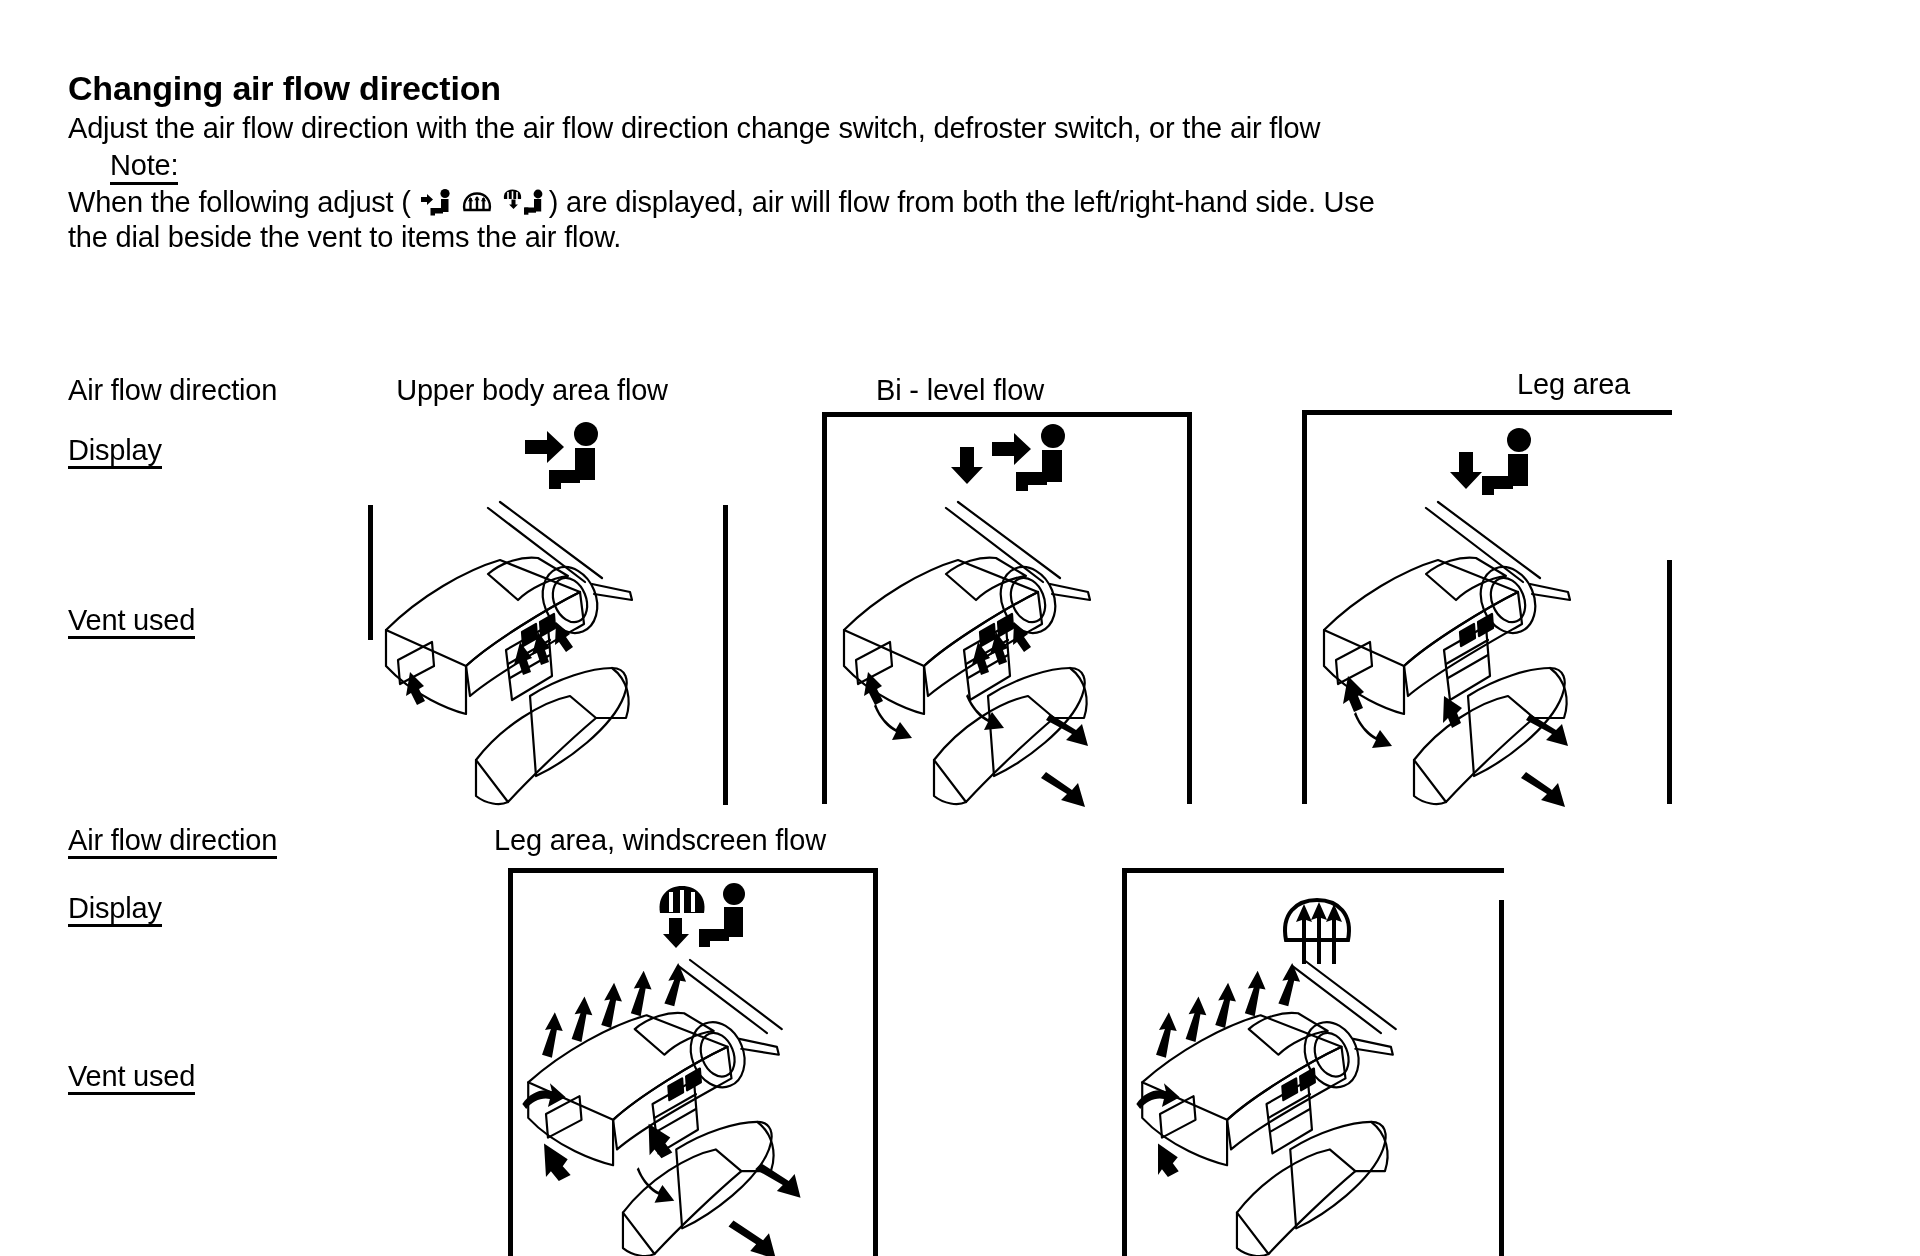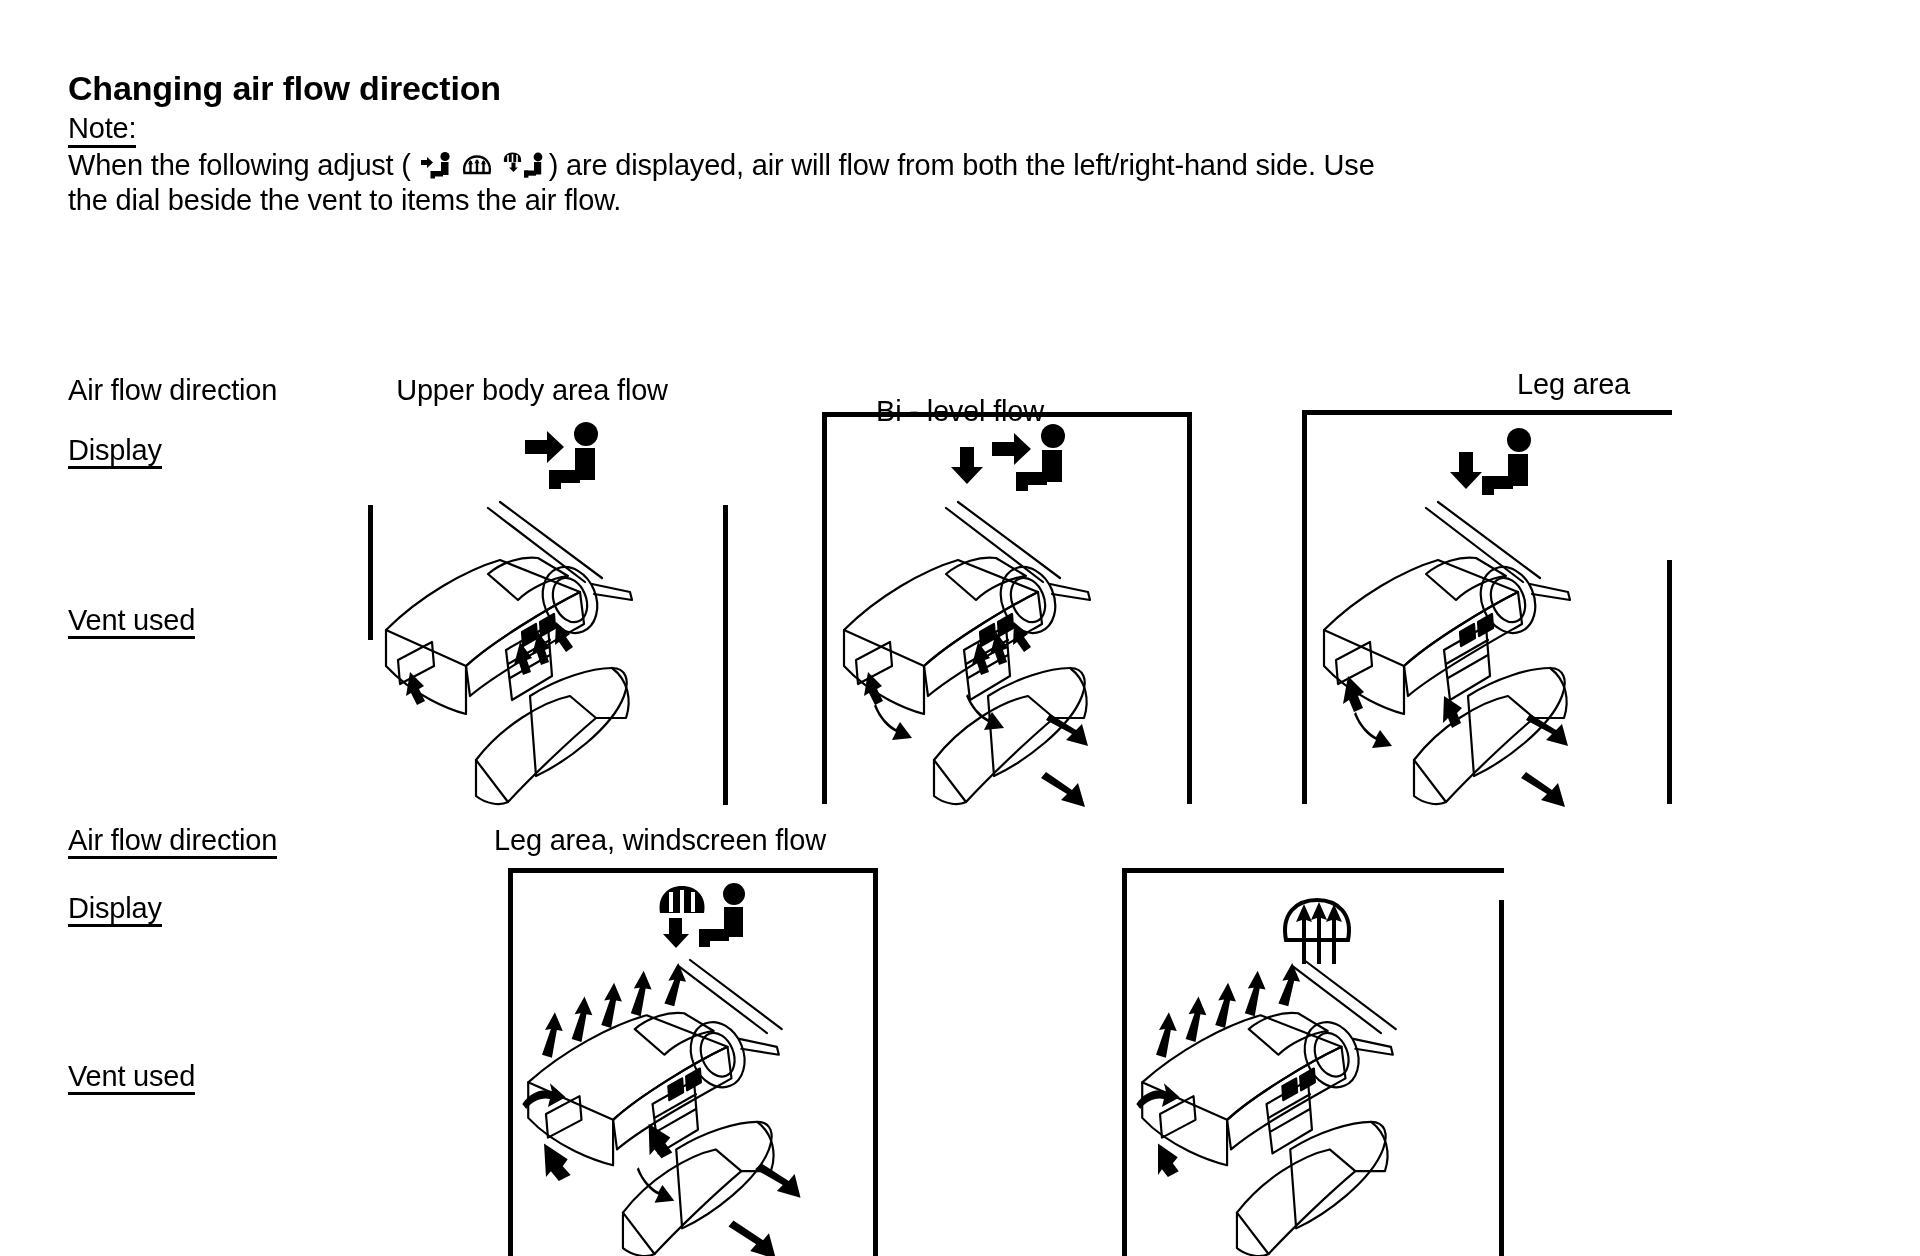--- a/index.html
+++ b/index.html
@@ -38,20 +38,21 @@
     white-space: nowrap;
   }
   .u {
     display: inline-block;
     border-bottom: 3px solid #000;
     padding-bottom: 1px;
     line-height: 1.05;
   }
   .note-label {
     margin-top: 2px;
+    margin-left: 42px;
   }
   .inline-icon {
     display: inline-block;
     vertical-align: -6px;
     margin: 0 3px;
   }
 
   
   #table-area {
     position: absolute;
@@ -102,20 +103,21 @@
 
   svg { display: block; overflow: visible; }
 </style>
 </head>
 <body>
 
 <div id="intro">
 
   <p class="heading">Changing air flow direction</p>
 
+  <p class="body-line">Adjust the air flow direction with the air flow direction change switch, defroster switch, or the air flow</p>
 
   <p class="body-line note-label"><span class="u">Note:</span></p>
 
   <p class="body-line"><span>When the following adjust (</span><span class="inline-icon"><svg width="38" height="30" viewBox="0 0 38 30">
           <g fill="#000">
             <path d="M7 9 h6 v-3 l6 5.5 -6 5.5 v-3 h-6 z"></path>
             <circle cx="31" cy="5.5" r="4.6"></circle>
             <path d="M27 11 h7.5 v13 h-7.5 z"></path>
             <path d="M17 20 h12 v5.5 h-12 z"></path>
             <path d="M16.5 20 h4.5 v7.5 h-4.5 z"></path>
@@ -215,21 +217,21 @@
 
       <g fill="#000">
         <path d="M140 142 l12 16 -5 2 4 12 -8 3 -4 -12 -5 2 z"></path>
         <path d="M158 132 l12 16 -5 2 4 12 -8 3 -4 -12 -5 2 z"></path>
         <path d="M176 122 l14 12 -4 3 7 10 -7 5 -7 -10 -4 3 z"></path>
         <path d="M30 172 l14 14 -5 3 6 12 -8 4 -6 -12 -5 3 z"></path>
       </g>
     </svg>
   </div>
 
-  <div class="col-title" style="left:790px; top:374px; width:340px;margin-top:21px;">
+  <div class="col-title" style="left:790px; top:374px; width:340px;">
     <span>Bi - level flow</span>
   </div>
 
   <div class="rule-top" style="left:822px; top:412px; width:370px;"></div>
   <div class="rule-left" style="left:822px; top:412px; height:392px;"></div>
   <div class="rule-right" style="left:1187px; top:412px; height:392px;"></div>
 
   <div class="display-icon" style="left:950px; top:425px;">
     <svg width="130" height="80" viewBox="0 0 130 80">
       <g fill="#000">

